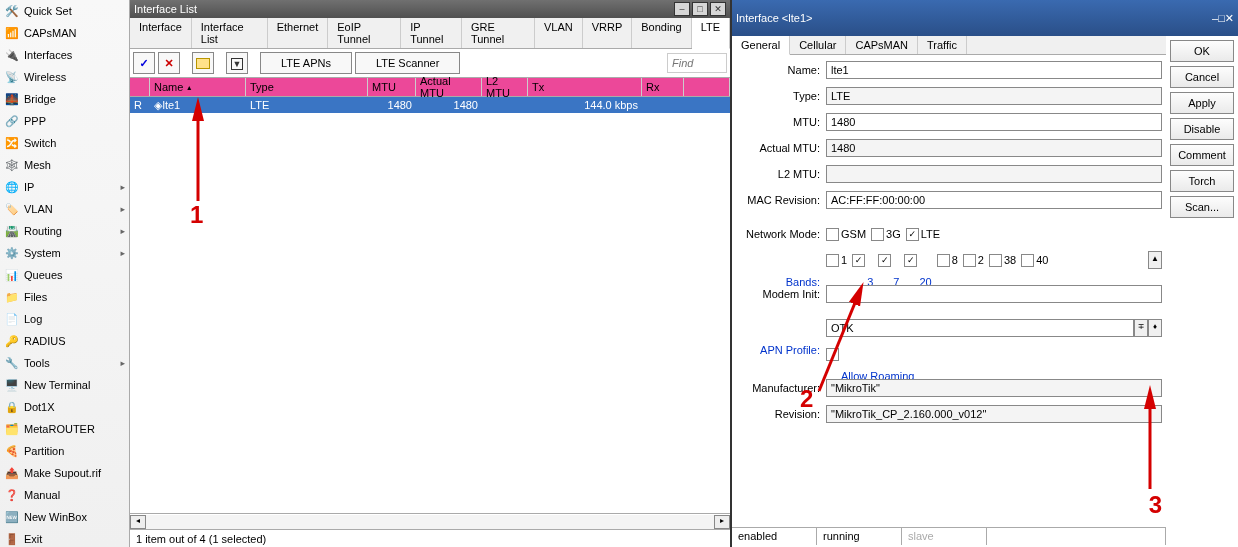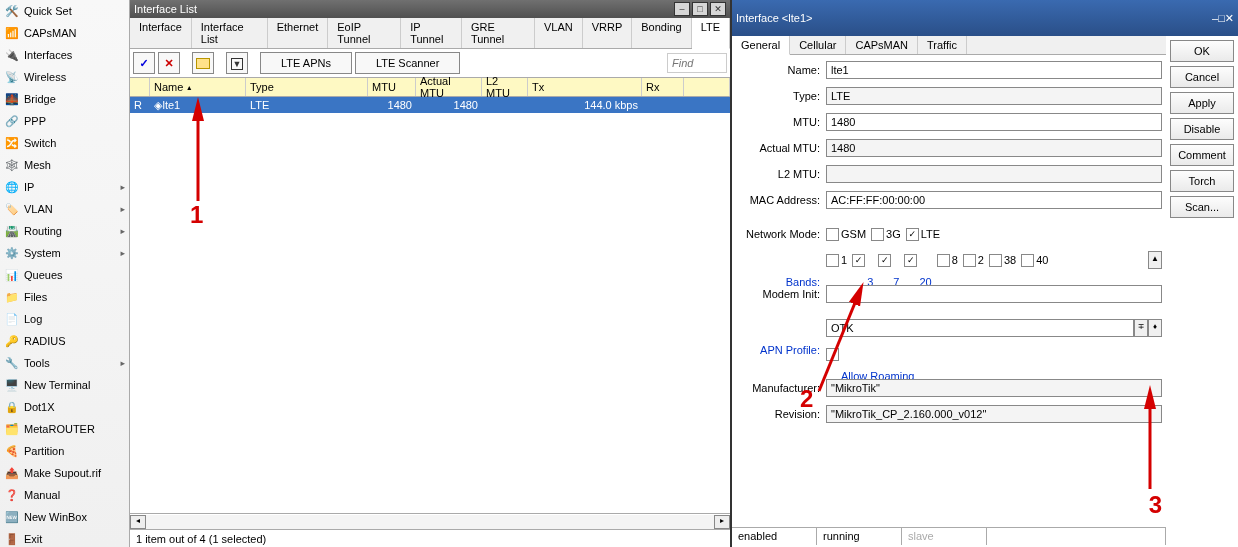--- a/index.html
+++ b/index.html
@@ -16,21 +16,21 @@
 .title-bar { height: 18px; background: linear-gradient(to bottom, #707070, #505050); color: #fff; display: flex; align-items: center; padding: 0 4px; }
 .title-bar .title { flex: 1; font-size: 11px; }
 .title-bar .winbtn { width: 16px; height: 14px; border: 1px solid #333; background: #d6d6d6; margin-left: 2px; display: flex; align-items: center; justify-content: center; font-size: 9px; cursor: pointer; color: #333; }
 .tabs { display: flex; border-bottom: 1px solid #aaa; background: #f0f0f0; }
 .tab { padding: 3px 9px; border-right: 1px solid #ccc; cursor: pointer; }
 .tab.active { background: #fff; border-bottom: 1px solid #fff; margin-bottom: -1px; }
 .toolbar { display: flex; align-items: center; padding: 3px; gap: 3px; border-bottom: 1px solid #aaa; background: #fff; }
 .tbtn { width: 22px; height: 22px; border: 1px solid #888; background: #f8f8f8; display: flex; align-items: center; justify-content: center; cursor: pointer; }
 .tbutton { height: 22px; padding: 0 20px; border: 1px solid #888; background: #f8f8f8; cursor: pointer; }
 .find-box { margin-left: auto; width: 60px; height: 20px; border: 1px solid #ccc; padding: 0 4px; color: #aaa; font-style: italic; }
-.table-head { display: flex; border-bottom: 1px solid #aaa; background: #fef9c3; }
+.table-head { display: flex; border-bottom: 1px solid #aaa; background: #ec4899; }
 .th { border-right: 1px solid #ccc; padding: 2px 4px; height: 18px; display: flex; align-items: center; }
 .th .sort { margin-left: 4px; font-size: 8px; }
 .th.last { flex: 1; }
 .table-body { flex: 1; overflow: auto; position: relative; }
 .row { display: flex; height: 16px; }
 .row.selected { background: #3a75c4; color: #fff; }
 .td { padding: 1px 4px; display: flex; align-items: center; }
 .status-bar { height: 18px; border-top: 1px solid #aaa; padding: 2px 6px; display: flex; align-items: center; background: #fff; }
 
 
@@ -298,21 +298,21 @@
           </div>
         <div class="form-row">
             <span class="form-label">Actual MTU:</span>
             <input class="form-input" style="background: rgb(244, 244, 244);" value="1480">
           </div>
         <div class="form-row">
             <span class="form-label">L2 MTU:</span>
             <input class="form-input" style="background: rgb(244, 244, 244);" value="">
           </div>
         <div class="form-row">
-            <span class="form-label">MAC Address:</span>
+            <span class="form-label">MAC Revision:</span>
             <input class="form-input" value="AC:FF:FF:00:00:00" style="">
           </div>
         <div style="height:8px"></div>
         <div class="form-row">
             <span class="form-label">Network Mode:</span>
             <div class="check-row" id="nmode-row">
               <span class="chk">
                 <span class="chkbox"></span>
                 <span>GSM</span>
               </span>

